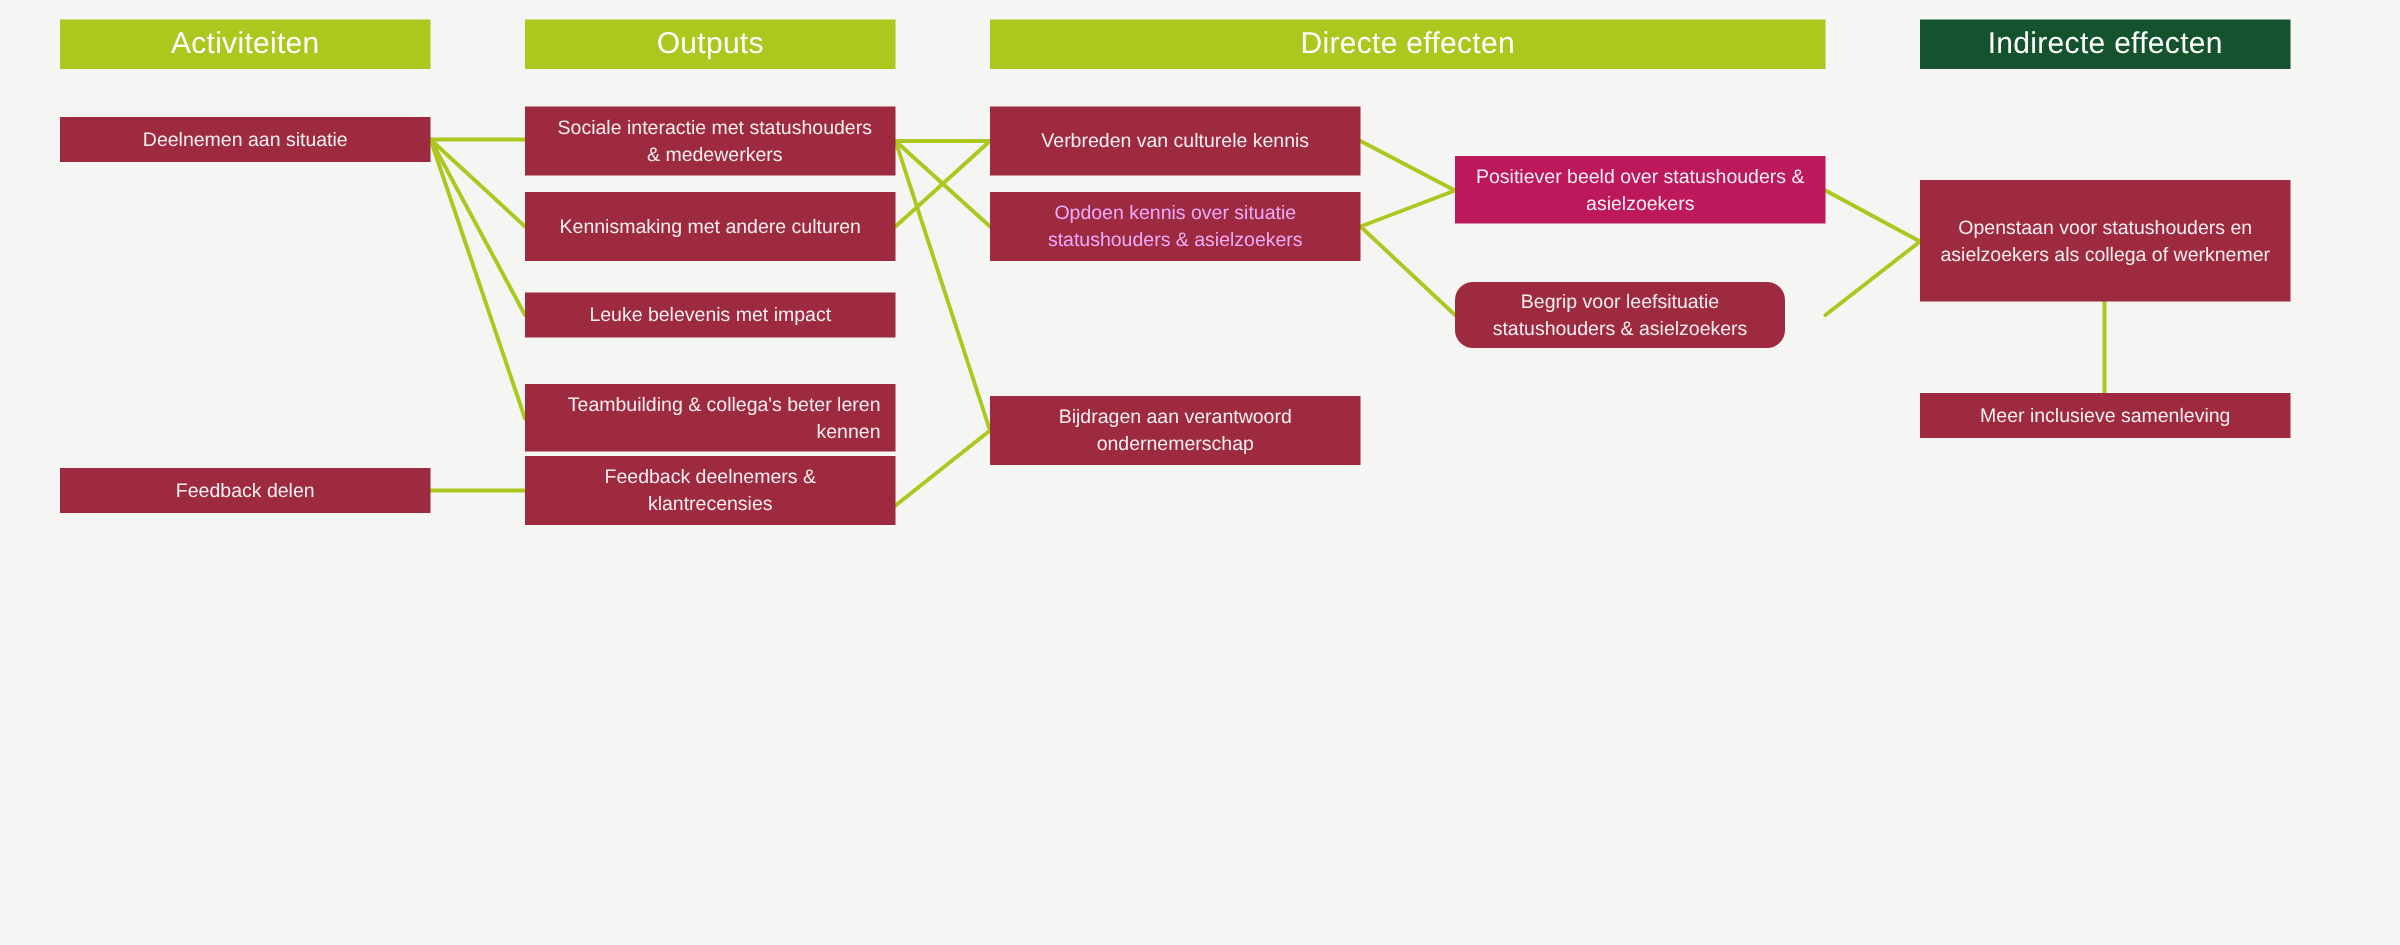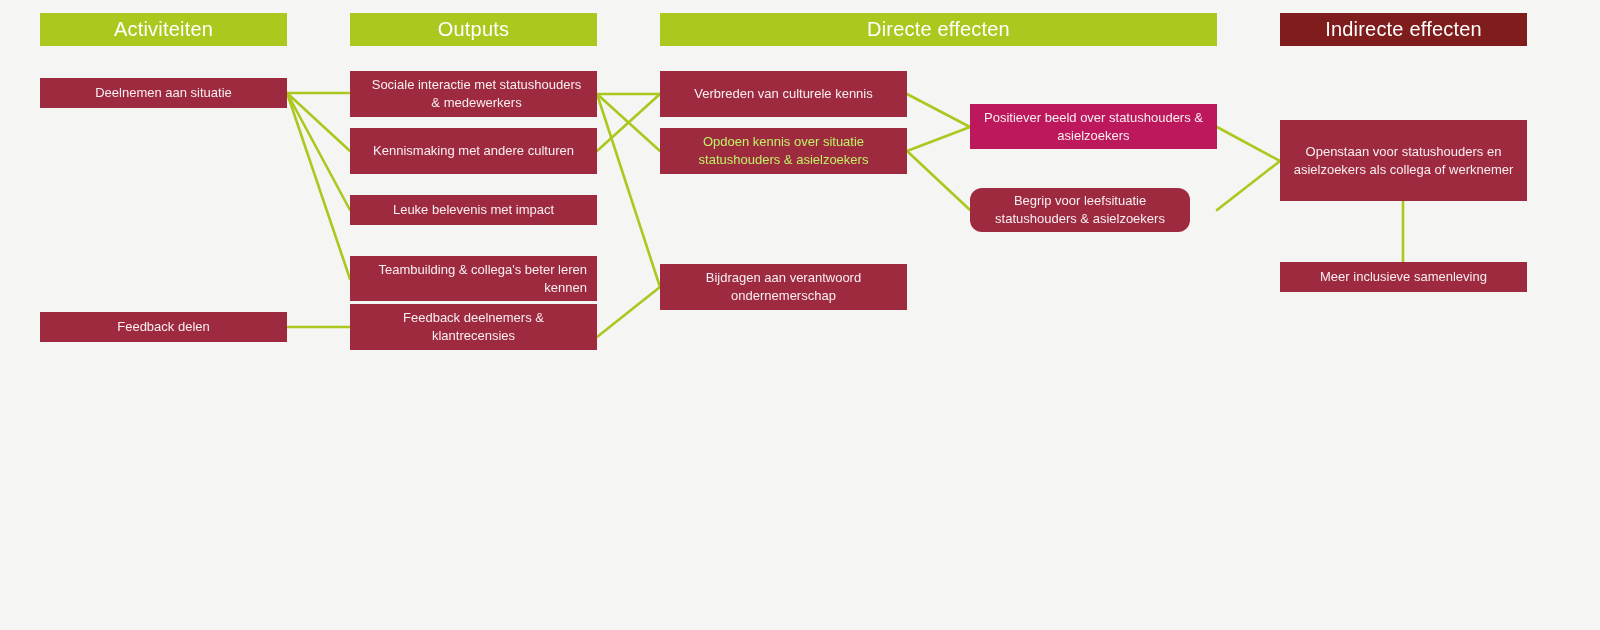--- a/index.html
+++ b/index.html
@@ -83,21 +83,21 @@
       <polyline points="907,151 970,210" fill="none" stroke="#aac81e" stroke-width="2.6" stroke-linecap="round" stroke-linejoin="round"></polyline>
       <polyline points="1217,127 1280,161" fill="none" stroke="#aac81e" stroke-width="2.6" stroke-linecap="round" stroke-linejoin="round"></polyline>
       <polyline points="1217,210 1280,161" fill="none" stroke="#aac81e" stroke-width="2.6" stroke-linecap="round" stroke-linejoin="round"></polyline>
       <polyline points="1403,201 1403,262" fill="none" stroke="#aac81e" stroke-width="2.6" stroke-linecap="round" stroke-linejoin="round"></polyline>
     </svg>
 
   <div id="headers-layer">
       <div class="col-header" style="left: 40px; top: 13px; width: 247px; height: 33px; background: rgb(170, 200, 30);">Activiteiten</div>
       <div class="col-header" style="left: 350px; top: 13px; width: 247px; height: 33px; background: rgb(170, 200, 30);">Outputs</div>
       <div class="col-header" style="left: 660px; top: 13px; width: 557px; height: 33px; background: rgb(170, 200, 30);">Directe effecten</div>
-      <div class="col-header" style="left: 1280px; top: 13px; width: 247px; height: 33px; background: #7f1d1d;">Indirecte effecten</div>
+      <div class="col-header" style="left: 1280px; top: 13px; width: 247px; height: 33px; background: #14532d;">Indirecte effecten</div>
     </div>
   <div id="nodes-layer">
       <div class="node" style="left: 40px; top: 78px; width: 247px; height: 30px; background: rgb(158, 42, 64); color: rgb(247, 238, 240);">
         <span>Deelnemen aan situatie</span>
       </div>
       <div class="node" style="left: 40px; top: 312px; width: 247px; height: 30px; background: rgb(158, 42, 64); color: rgb(247, 238, 240);">
         <span>Feedback delen</span>
       </div>
       <div class="node" style="left: 350px; top: 71px; width: 247px; height: 46px; background: rgb(158, 42, 64); color: rgb(247, 238, 240); padding-left: 16px;">
         <span>Sociale interactie met statushouders &amp; medewerkers</span>
@@ -110,21 +110,21 @@
       </div>
       <div class="node" style="left: 350px; top: 256px; width: 247px; height: 45px; background: rgb(158, 42, 64); color: rgb(247, 238, 240); text-align: right;">
         <span>Teambuilding &amp; collega's beter leren kennen</span>
       </div>
       <div class="node" style="left: 350px; top: 304px; width: 247px; height: 46px; background: rgb(158, 42, 64); color: rgb(247, 238, 240);">
         <span>Feedback deelnemers &amp; klantrecensies</span>
       </div>
       <div class="node" style="left: 660px; top: 71px; width: 247px; height: 46px; background: rgb(158, 42, 64); color: rgb(247, 238, 240);">
         <span>Verbreden van culturele kennis</span>
       </div>
-      <div class="node" style="left: 660px; top: 128px; width: 247px; height: 46px; background: rgb(158, 42, 64); color: #bef264;">
+      <div class="node" style="left: 660px; top: 128px; width: 247px; height: 46px; background: rgb(158, 42, 64); color: #f0abfc;">
         <span>Opdoen kennis over situatie statushouders &amp; asielzoekers</span>
       </div>
       <div class="node" style="left: 660px; top: 264px; width: 247px; height: 46px; background: rgb(158, 42, 64); color: rgb(247, 238, 240);">
         <span>Bijdragen aan verantwoord ondernemerschap</span>
       </div>
       <div class="node" style="left: 970px; top: 104px; width: 247px; height: 45px; background: #be185d; color: rgb(247, 238, 240);">
         <span>Positiever beeld over statushouders &amp; asielzoekers</span>
       </div>
       <div class="node" style="left: 970px; top: 188px; width: 220px; height: 44px; background: rgb(158, 42, 64); color: rgb(247, 238, 240); border-radius: 12px;">
         <span>Begrip voor leefsituatie statushouders &amp; asielzoekers</span>

